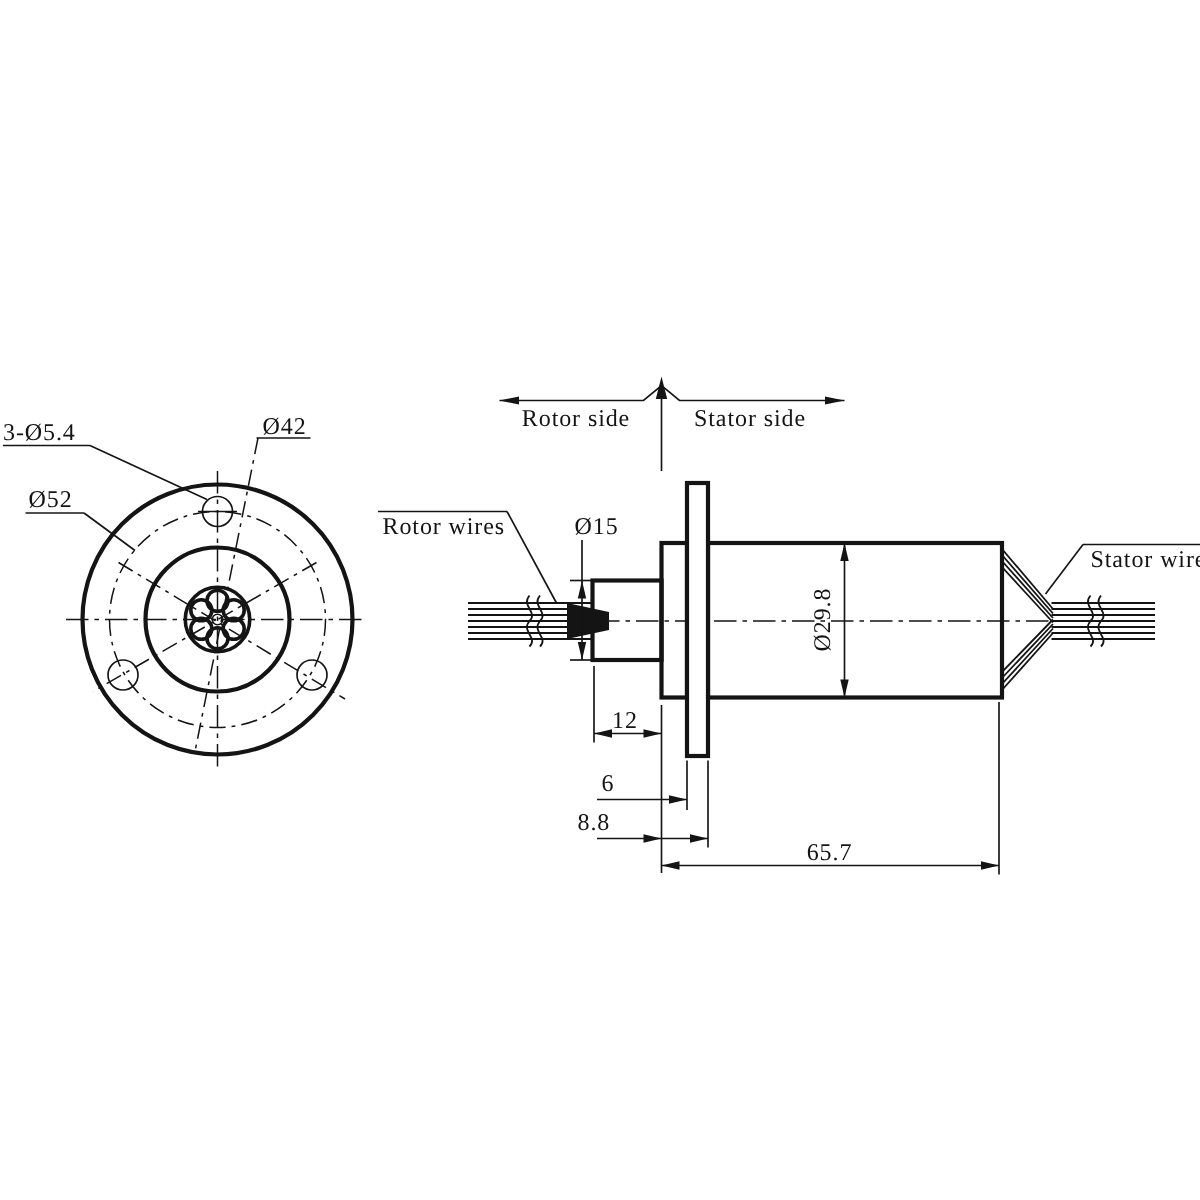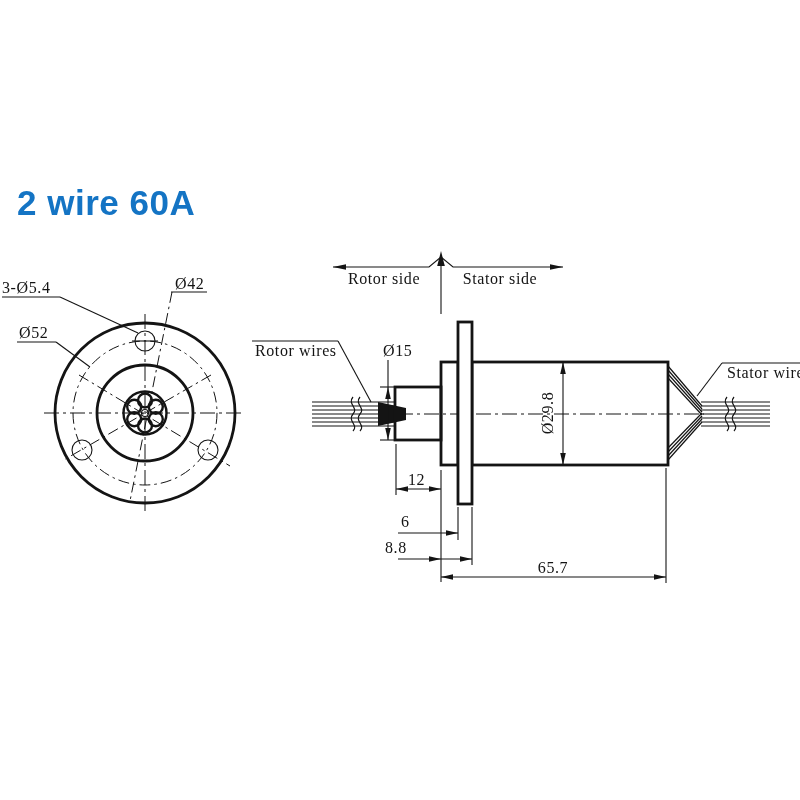--- a/index.html
+++ b/index.html
@@ -16,21 +16,20 @@
   .cl{stroke:#141414;stroke-width:1;fill:none;stroke-dasharray:15 4 3 4;}
   .cl2{stroke:#141414;stroke-width:1;fill:none;stroke-dasharray:11 4 2.5 4;}
   .ah{fill:#141414;stroke:none;}
   .whitefill{fill:#ffffff;}
 </style>
 </head>
 <body>
 
 <div id="canvas">
 
-  <div class="title">2 wire 60A</div>
 
   <svg width="800" height="800" viewBox="0 0 800 800">
 
     <g>
       <polyline class="thin" points="333,267 429,267 441,257 453,267 563,267"></polyline>
       <polygon class="ah" points="333,267 346,264.3 346,269.7"></polygon>
       <polygon class="ah" points="563,267 550,264.3 550,269.7"></polygon>
       <line class="thin" x1="441" y1="257" x2="441" y2="314"></line>
       <polygon class="ah" points="441,251 437.2,266 444.8,266"></polygon>
       <text x="384" y="284" text-anchor="middle">Rotor side</text>

